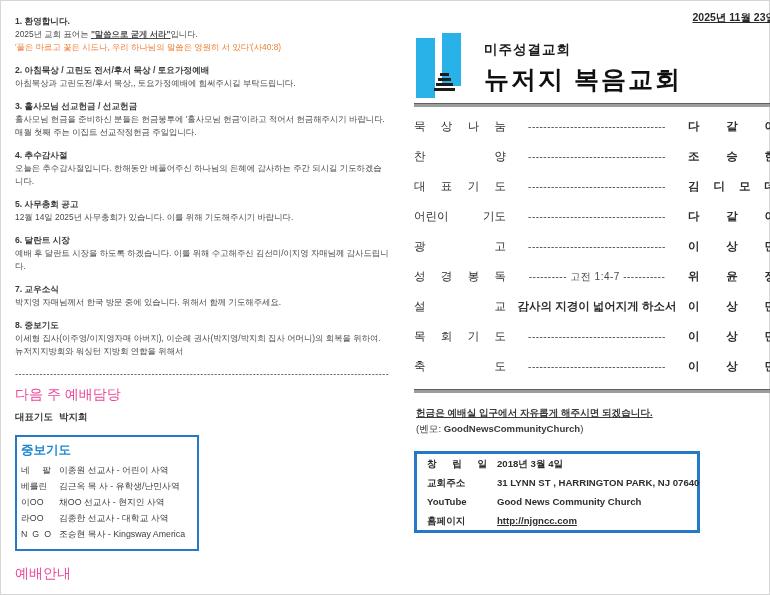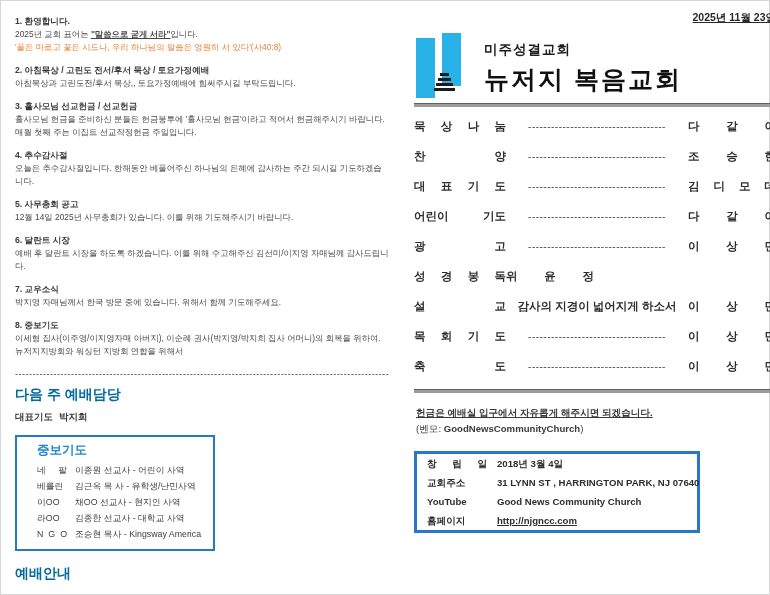--- a/index.html
+++ b/index.html
@@ -14,27 +14,27 @@
   .left-col { position:absolute; left:14px; top:14px; width:374px; }
   .sec { margin-bottom:10px; }
   .sec-title { font-size:8.6px; font-weight:bold; color:#3a3a3a; line-height:13px; }
   .sec-line { font-size:8.4px; color:#484848; line-height:13px; }
   .motto { font-weight:bold; text-decoration:underline; }
   .orange { color:#ed7d31; }
   .dashed-divider {
     font-size:9px; color:#3a3a3a; letter-spacing:0.5px; white-space:nowrap;
     overflow:hidden; width:100%; margin:4px 0 6px 0; line-height:12px;
   }
-  .blue-heading { font-size:14px; font-weight:bold; color:#0369a1; margin:4px 0 5px 0; }
+  .blue-heading { font-size:14px; font-weight:normal; color:#ec4899; margin:4px 0 5px 0; }
   .nw-row { font-size:9.5px; color:#3a3a3a; font-weight:600; line-height:16px; }
   .nw-row .nw-name { margin-left:6px; font-weight:600; }
 
   .intercession-box {
-    width:200px; border:2.5px solid #2779c7; margin-top:10px;
-    padding:5px 8px 7px 20px;
+    width:184px; border:2.5px solid #2779c7; margin-top:10px;
+    padding:5px 8px 7px 4px;
   }
   .box-title { font-size:12.5px; font-weight:bold; color:#1f87d0; margin-bottom:3px; }
   .i-row { display:flex; font-size:8.8px; color:#3c3c3c; line-height:16px; font-weight:500; }
   .i-region { width:30px; text-align:justify; text-align-last:justify; flex:none; }
   .i-desc { margin-left:8px; white-space:nowrap; }
 
   .service-info { margin-top:14px; }
 
   
   .right-col { position:absolute; left:413px; top:10px; width:362px; }
@@ -51,21 +51,21 @@
   .logo .step3 { left:20px; top:50px; width:17px; }
   .logo .step4 { left:18px; top:55px; width:21px; }
   .mast-text { margin-left:18px; padding-top:8px; }
   .denomination { font-size:13.5px; font-weight:bold; color:#1d1d1d; letter-spacing:1px; }
   .church-name  { font-size:25px;  font-weight:bold; color:#101010; letter-spacing:2px; margin-top:4px; }
 
   .thick-rule { height:4px; background:#9c9c9c; border-top:1.5px solid #5f5f5f; margin:4px 0 12px 0; }
   .thick-rule.bottom { margin:2px 0 12px 0; }
 
   .w-row { display:flex; align-items:center; margin-bottom:15px; }
-  .w-title { width:92px; flex:none; font-size:11.5px; font-weight:700; color:#2e2e2e;
+  .w-title { width:92px; flex:none; font-size:11.5px; font-weight:400; color:#2e2e2e;
              text-align:justify; text-align-last:justify; }
   .w-mid { flex:1; margin:0 10px; overflow:hidden; white-space:nowrap; text-align:center;
            font-size:10px; color:#4a4a4a; letter-spacing:0.5px; }
   .w-mid.sermon { font-size:11.5px; font-weight:600; color:#2e2e2e; letter-spacing:0; }
   .w-name { width:88px; flex:none; font-size:11.5px; font-weight:600; color:#2e2e2e;
             text-align:justify; text-align-last:justify; }
 
   .offering { margin-top:12px; margin-left:2px; }
   .offer-1 { font-size:9.6px; font-weight:600; color:#3a3a3a; text-decoration:underline; line-height:16px; }
   .offer-2 { font-size:9.6px; color:#3a3a3a; line-height:16px; }
@@ -207,20 +207,21 @@
           <span class="w-mid">------------------------------------</span>
           <span class="w-name">다 같 이</span>
         </div>
       <div class="w-row">
           <span class="w-title">광 고</span>
           <span class="w-mid">------------------------------------</span>
           <span class="w-name">이 상 민</span>
         </div>
       <div class="w-row">
           <span class="w-title">성 경 봉 독</span>
+          <span class="w-mid">---------- 고전 1:4-7 -----------</span>
           <span class="w-name">위 윤 정</span>
         </div>
       <div class="w-row">
           <span class="w-title">설 교</span>
           <span class="w-mid sermon">감사의 지경이 넓어지게 하소서</span>
           <span class="w-name">이 상 민</span>
         </div>
       <div class="w-row">
           <span class="w-title">목 회 기 도</span>
           <span class="w-mid">------------------------------------</span>

